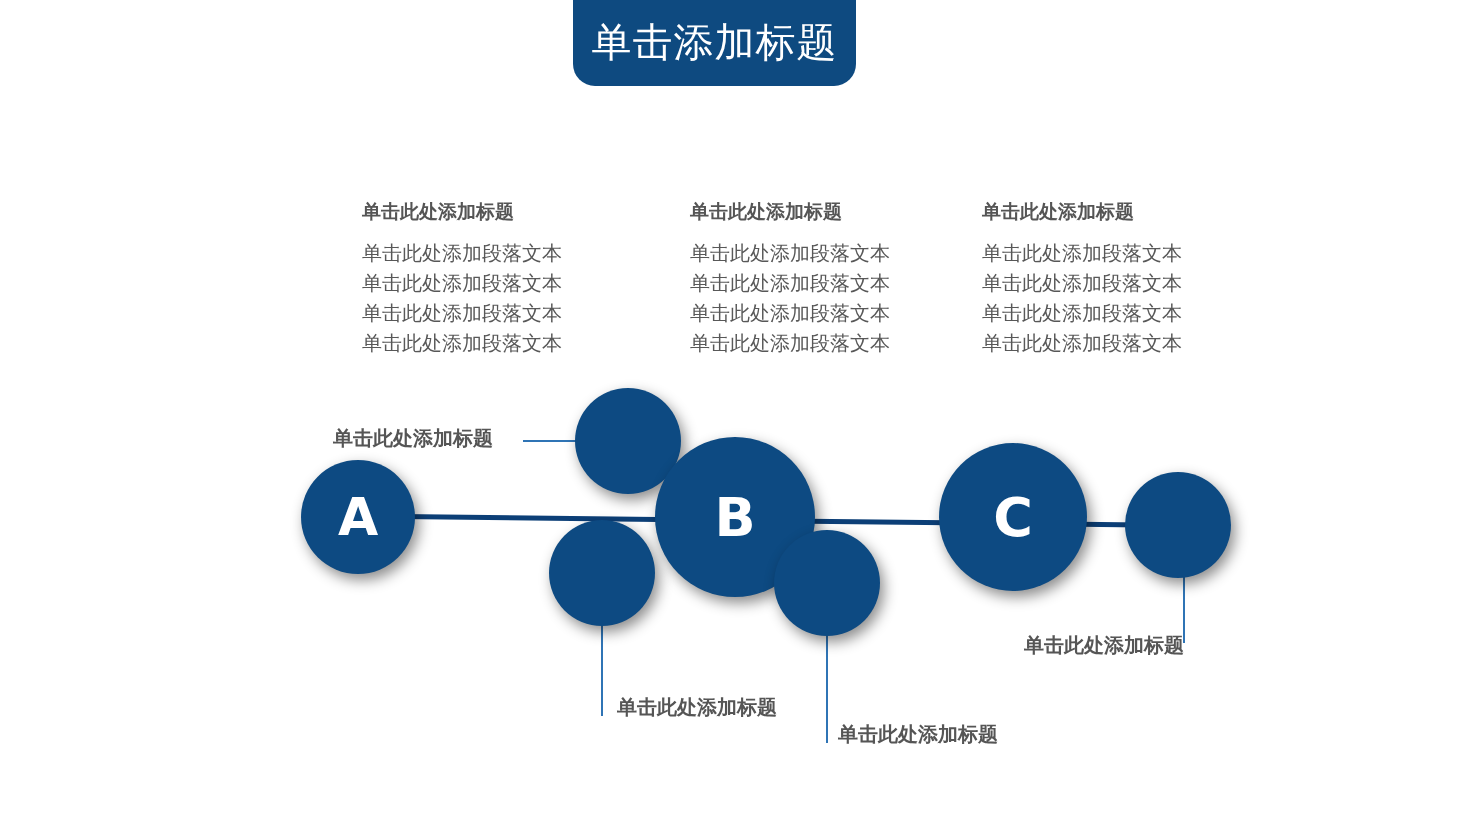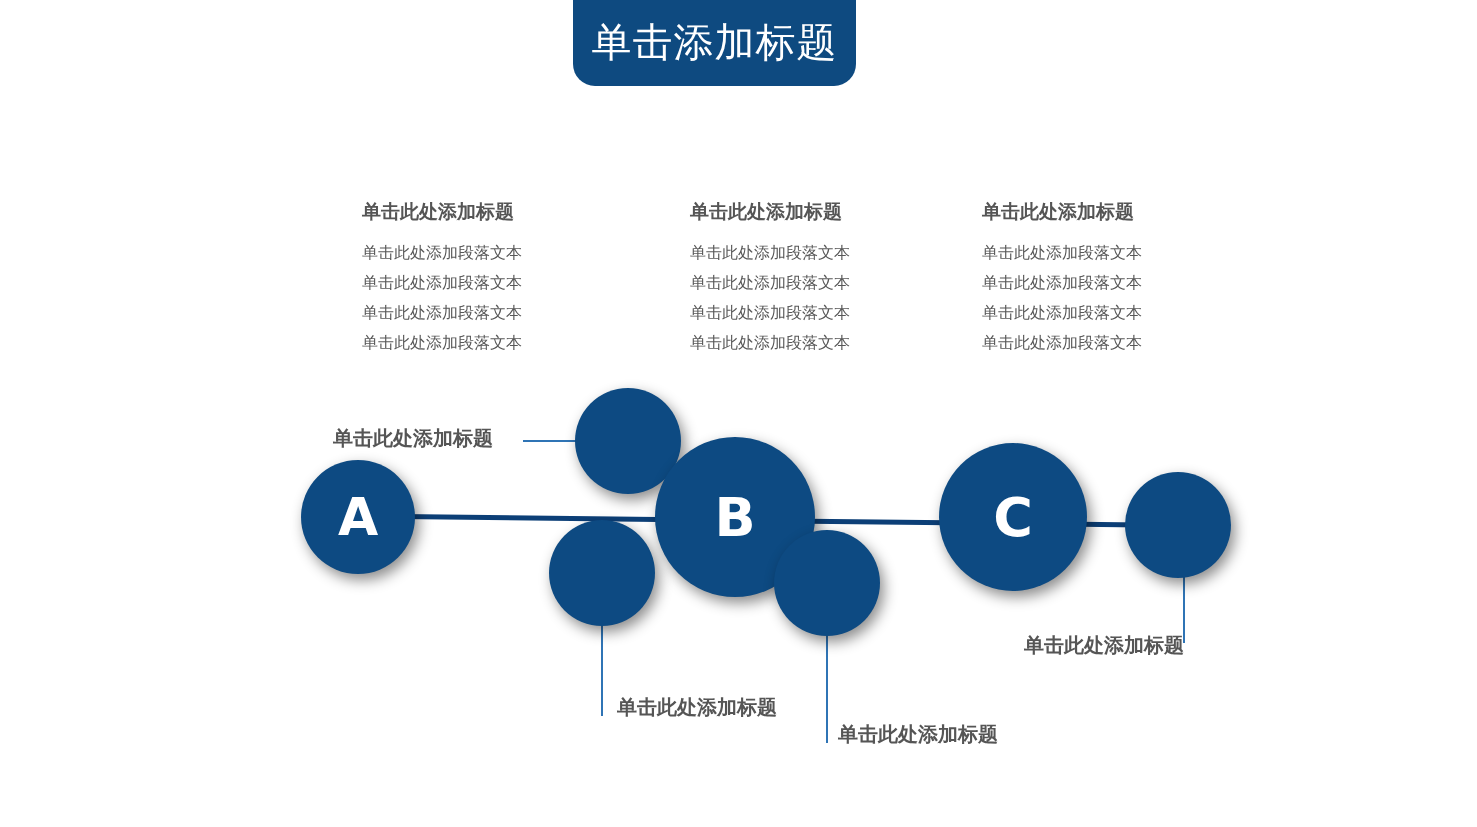--- a/index.html
+++ b/index.html
@@ -11,21 +11,21 @@
   .title-tab {
     position: absolute; left: 573px; top: -20px; width: 283px; height: 106px;
     background: #0e4a80; border-radius: 0 0 22px 22px;
     display: flex; align-items: flex-end; justify-content: center;
     padding-bottom: 16px; box-sizing: border-box;
   }
   .title-tab span { color: #ffffff; font-size: 40px; letter-spacing: 1px; margin-top: 28px; }
 
   .col { position: absolute; width: 200px; }
   .col .col-title { font-size: 19px; font-weight: bold; color: #555555; height: 30px; line-height: 30px; }
-  .col .col-line { font-size: 16px; color: #585858; height: 30px; line-height: 30px; }
+  .col .col-line { font-size: 20px; color: #585858; height: 30px; line-height: 30px; }
 
   .connector { position: absolute; height: 5px; background: #0c3f77; transform-origin: 0 50%; }
 
   .circle {
     position: absolute; border-radius: 50%; background: #0d4a82;
     box-shadow: 4px 6px 14px rgba(0,0,0,0.45);
     display: flex; align-items: center; justify-content: center;
     color: #ffffff; font-weight: bold;
   }
   .leader { position: absolute; background: #2f74b5; }

